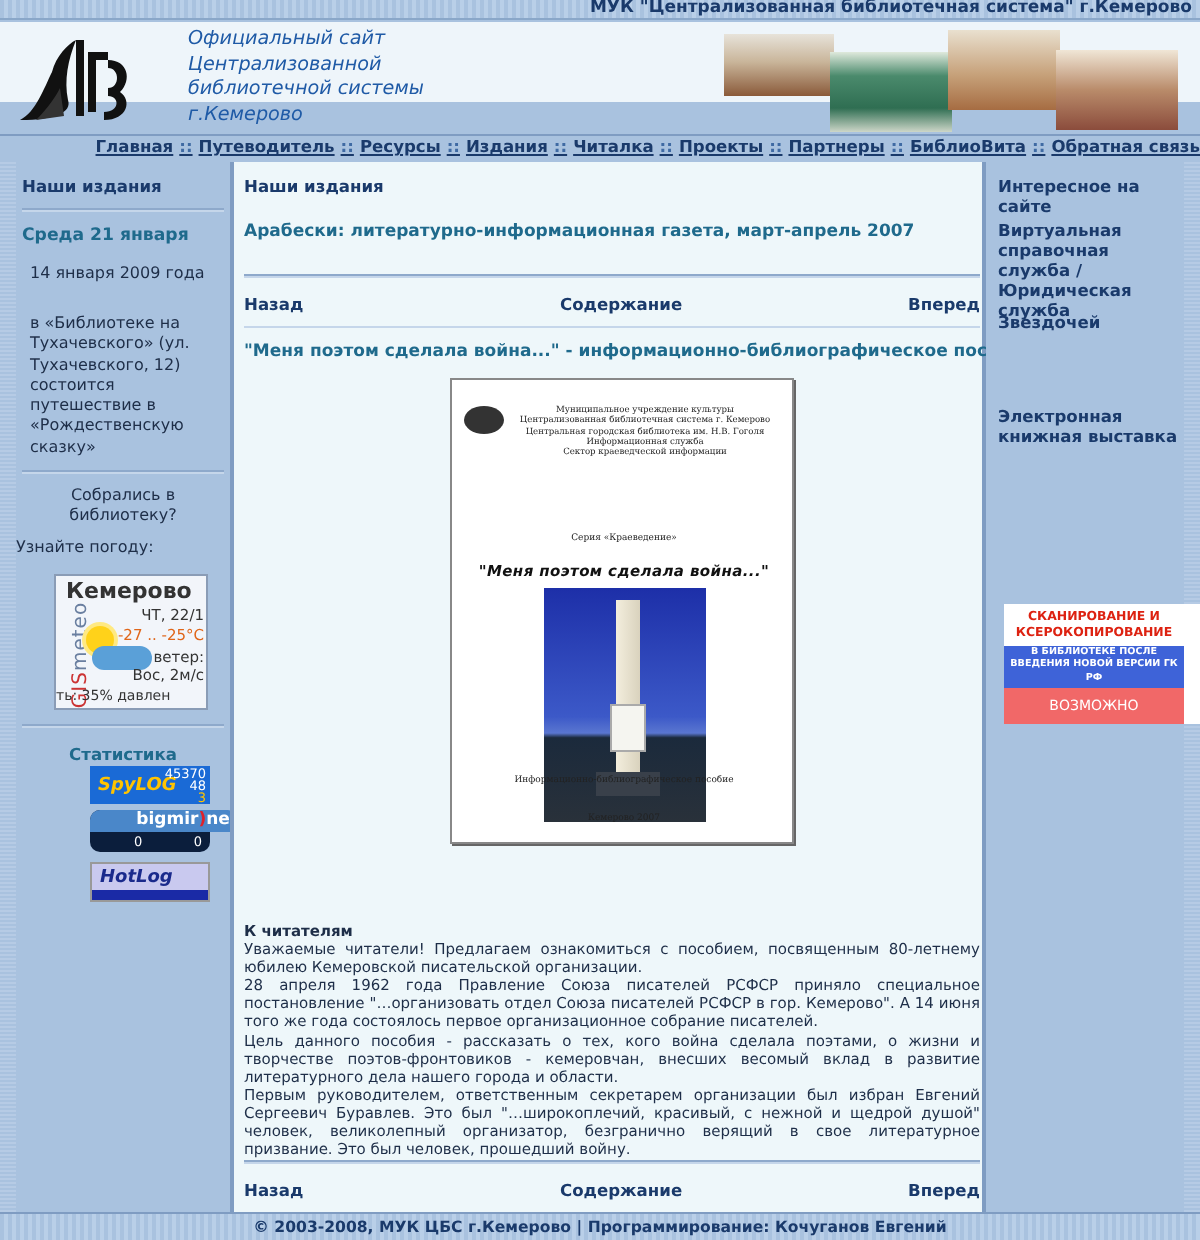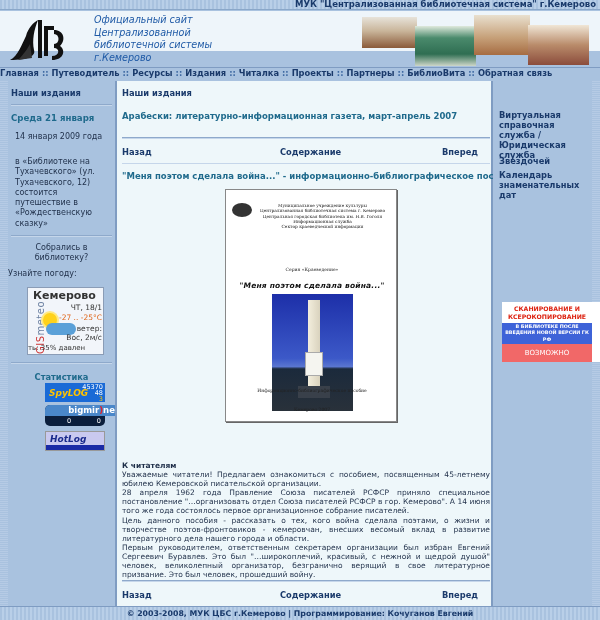--- a/index.html
+++ b/index.html
@@ -10,21 +10,21 @@
     background: repeating-linear-gradient(90deg,#a9c2df 0 2px,#b9cfe8 2px 4px);
     border-bottom:1px solid #8aa7c9; }
   .topbar .org { position:absolute; right:4px; top:-1px; font-size:8.5px; font-weight:bold; color:#1a3a6b; white-space:nowrap; }
 
   .header { position:absolute; left:0; top:11px; width:600px; height:40px; background:#eef5fa; }
   .logo { position:absolute; left:8px; top:5px; width:62px; height:46px; }
   .site-title { position:absolute; left:94px; top:3px; font-size:9.6px; font-style:italic; color:#1f5aa6; line-height:12.5px; }
   .photos { position:absolute; left:362px; top:2px; width:236px; height:52px; }
   .photo { position:absolute; }
 
-  .navbar { position:absolute; left:0; top:67px; width:600px; height:15px; background:#a9c2df; border-top:1px solid #7f9cc2; border-bottom:1px solid #7f9cc2; text-align:left; font-size:8.3px; font-weight:bold; line-height:11px; color:#1a3a6b; white-space:nowrap; }
+  .navbar { position:absolute; left:0; top:67px; width:600px; height:15px; background:#a9c2df; border-top:1px solid #7f9cc2; border-bottom:1px solid #7f9cc2; text-align:right; font-size:8.3px; font-weight:bold; line-height:11px; color:#1a3a6b; white-space:nowrap;text-decoration:underline; }
   .navbar .sep { color:#3f6aa3; margin:0 3px; }
   .navbar a { color:#1a3a6b; text-decoration:none; }
 
   .stripes-left { position:absolute; left:0; top:81px; width:8px; height:525px; background: repeating-linear-gradient(180deg,#b6cbe5 0 1px,#a9c2df 1px 2px); }
   .stripes-right { position:absolute; right:0; top:81px; width:8px; height:525px; background: repeating-linear-gradient(180deg,#b6cbe5 0 1px,#a9c2df 1px 2px); }
 
   .left-col { position:absolute; left:8px; top:81px; width:107px; height:525px; background:#a9c2df; }
   .left-col .sec-title { position:absolute; left:3px; top:7px; font-size:8.3px; font-weight:bold; color:#1a3a6b; }
   .hr { position:absolute; height:2px; background:#8ea9cb; border-bottom:1px solid #c5d6ea; }
   .left-col .date { position:absolute; left:3px; top:32px; font-size:8.6px; font-weight:bold; color:#1f6a8c; }
@@ -62,21 +62,21 @@
   .hotlog .bar { position:absolute; left:0; bottom:0; width:58px; height:5px; background:#1a2aa6; }
 
   .main { position:absolute; left:115px; top:81px; width:378px; height:525px; background:#eef7fa; border-left:2px solid #7f9cc2; border-right:2px solid #7f9cc2; }
   .main .crumb { position:absolute; left:5px; top:7px; font-size:8.3px; font-weight:bold; color:#1a3a6b; }
   .main .subtitle { position:absolute; left:5px; top:30px; font-size:8.5px; font-weight:bold; color:#1f6a8c; white-space:nowrap; }
   .main .hr { left:5px; width:368px; }
   .nav-row { position:absolute; left:5px; width:368px; height:12px; font-size:8.3px; font-weight:bold; color:#1a3a6b; }
   .nav-row a { position:absolute; top:0; color:#1a3a6b; text-decoration:none; }
   .nav-row .back { left:0; }
   .nav-row .toc { left:158px; }
-  .nav-row .fwd { right:12px; }
+  .nav-row .fwd { right:0; }
   .main .pub-title { position:absolute; left:5px; top:90px; font-size:8.5px; font-weight:bold; color:#1f6a8c; white-space:nowrap; }
 
   .cover { position:absolute; left:108px; top:108px; width:172px; height:233px; background:#fff; border:1px solid #888; box-shadow:1px 1px 0 #666; }
   .cover .clogo { position:absolute; left:6px; top:13px; width:20px; height:14px; border-radius:50%; background:#333; }
   .cover .inst { position:absolute; left:24px; top:13px; width:145px; text-align:center; font-family:"DejaVu Serif", serif; font-size:4.3px; line-height:5.3px; color:#222; }
   .cover .series { position:absolute; left:0; width:172px; top:77px; text-align:center; font-family:"DejaVu Serif", serif; font-size:4.5px; color:#222; }
   .cover .ctitle { position:absolute; left:0; width:172px; top:91px; text-align:center; font-size:7.5px; font-weight:bold; font-style:italic; color:#111; letter-spacing:0.2px; }
   .cover .photo { position:absolute; left:46px; top:104px; width:81px; height:117px; background:linear-gradient(180deg,#1d2fa8 0%,#3c59c8 55%,#5a76d0 62%,#1b2a3c 64%,#29313a 100%); }
   .cover .obelisk { position:absolute; left:36px; top:6px; width:12px; height:90px; background:linear-gradient(90deg,#f3eedd,#d9d2bd); }
   .cover .plaque { position:absolute; left:33px; top:58px; width:18px; height:24px; background:#f5f5f0; border:1px solid #aaa; }
@@ -149,21 +149,21 @@
   <div class="event-text">в «Библиотеке на Тухачевского» (ул. Тухачевского, 12) состоится путешествие в «Рождественскую сказку»</div>
   <div class="hr" style="left:3px;top:154px;width:101px;"></div>
   <div class="weather-q">Собрались в библиотеку?</div>
   <div class="weather-hint">Узнайте погоду:</div>
 
   <div class="weather">
     <div class="city">Кемерово</div>
     <div class="brand"><b>GIS</b><span>meteo</span></div>
     <div class="sun"></div>
     <div class="cloud"></div>
-    <div class="day">ЧТ, 18/1</div>
+    <div class="day">ЧТ, 22/1</div>
     <div class="temp">-27 .. -25°C</div>
     <div class="windl">ветер:</div>
     <div class="wind">Вос, 2м/с</div>
     <div class="hum">ть: 35%  давлен</div>
   </div>
 
   <div class="hr" style="left:3px;top:281px;width:101px;"></div>
   <div class="stats-title">Статистика</div>
 
   <div class="counter spylog">
@@ -208,38 +208,39 @@
       <div class="obelisk"></div>
       <div class="plaque"></div>
       <div class="base"></div>
     </div>
     <div class="kind">Информационно-библиографическое пособие</div>
     <div class="place">Кемерово 2007</div>
   </div>
 
   <div class="text-block">
     <p class="h">К читателям</p>
-    <p>Уважаемые читатели! Предлагаем ознакомиться с пособием, посвященным 45-летнему юбилею Кемеровской писательской организации.</p>
+    <p>Уважаемые читатели! Предлагаем ознакомиться с пособием, посвященным 80-летнему юбилею Кемеровской писательской организации.</p>
     <p>28 апреля 1962 года Правление Союза писателей РСФСР приняло специальное постановление "…организовать отдел Союза писателей РСФСР в гор. Кемерово". А 14 июня того же года состоялось первое организационное собрание писателей.</p>
     <p>Цель данного пособия - рассказать о тех, кого война сделала поэтами, о жизни и творчестве поэтов-фронтовиков - кемеровчан, внесших весомый вклад в развитие литературного дела нашего города и области.</p>
     <p>Первым руководителем, ответственным секретарем организации был избран Евгений Сергеевич Буравлев. Это был "…широкоплечий, красивый, с нежной и щедрой душой" человек, великолепный организатор, безгранично верящий в свое литературное призвание. Это был человек, прошедший войну.</p>
   </div>
 
   <div class="hr" style="top:499px;"></div>
   <div class="nav-row" style="top:509px;">
     <a class="back">Назад</a>
     <a class="toc">Содержание</a>
     <a class="fwd">Вперед</a>
   </div>
 </div>
 
 <div class="right-col">
+  <div class="rlink" style="top:7px;">Интересное на сайте</div>
   <div class="rlink" style="top:29px;">Виртуальная справочная служба / Юридическая служба</div>
   <div class="rlink" style="top:75px;">Звездочей</div>
-  <div class="rlink" style="top:89px;">Календарь знаменательных дат</div>
+  <div class="rlink" style="top:122px;">Электронная книжная выставка</div>
 
 
   <div class="banner2">
     <div class="a">СКАНИРОВАНИЕ И КСЕРОКОПИРОВАНИЕ</div>
     <div class="b">В БИБЛИОТЕКЕ ПОСЛЕ ВВЕДЕНИЯ НОВОЙ ВЕРСИИ ГК РФ</div>
     <div class="c">ВОЗМОЖНО</div>
   </div>
 </div>
 
 <div class="footer">© 2003-2008, МУК ЦБС г.Кемерово | Программирование: Кочуганов Евгений</div>

